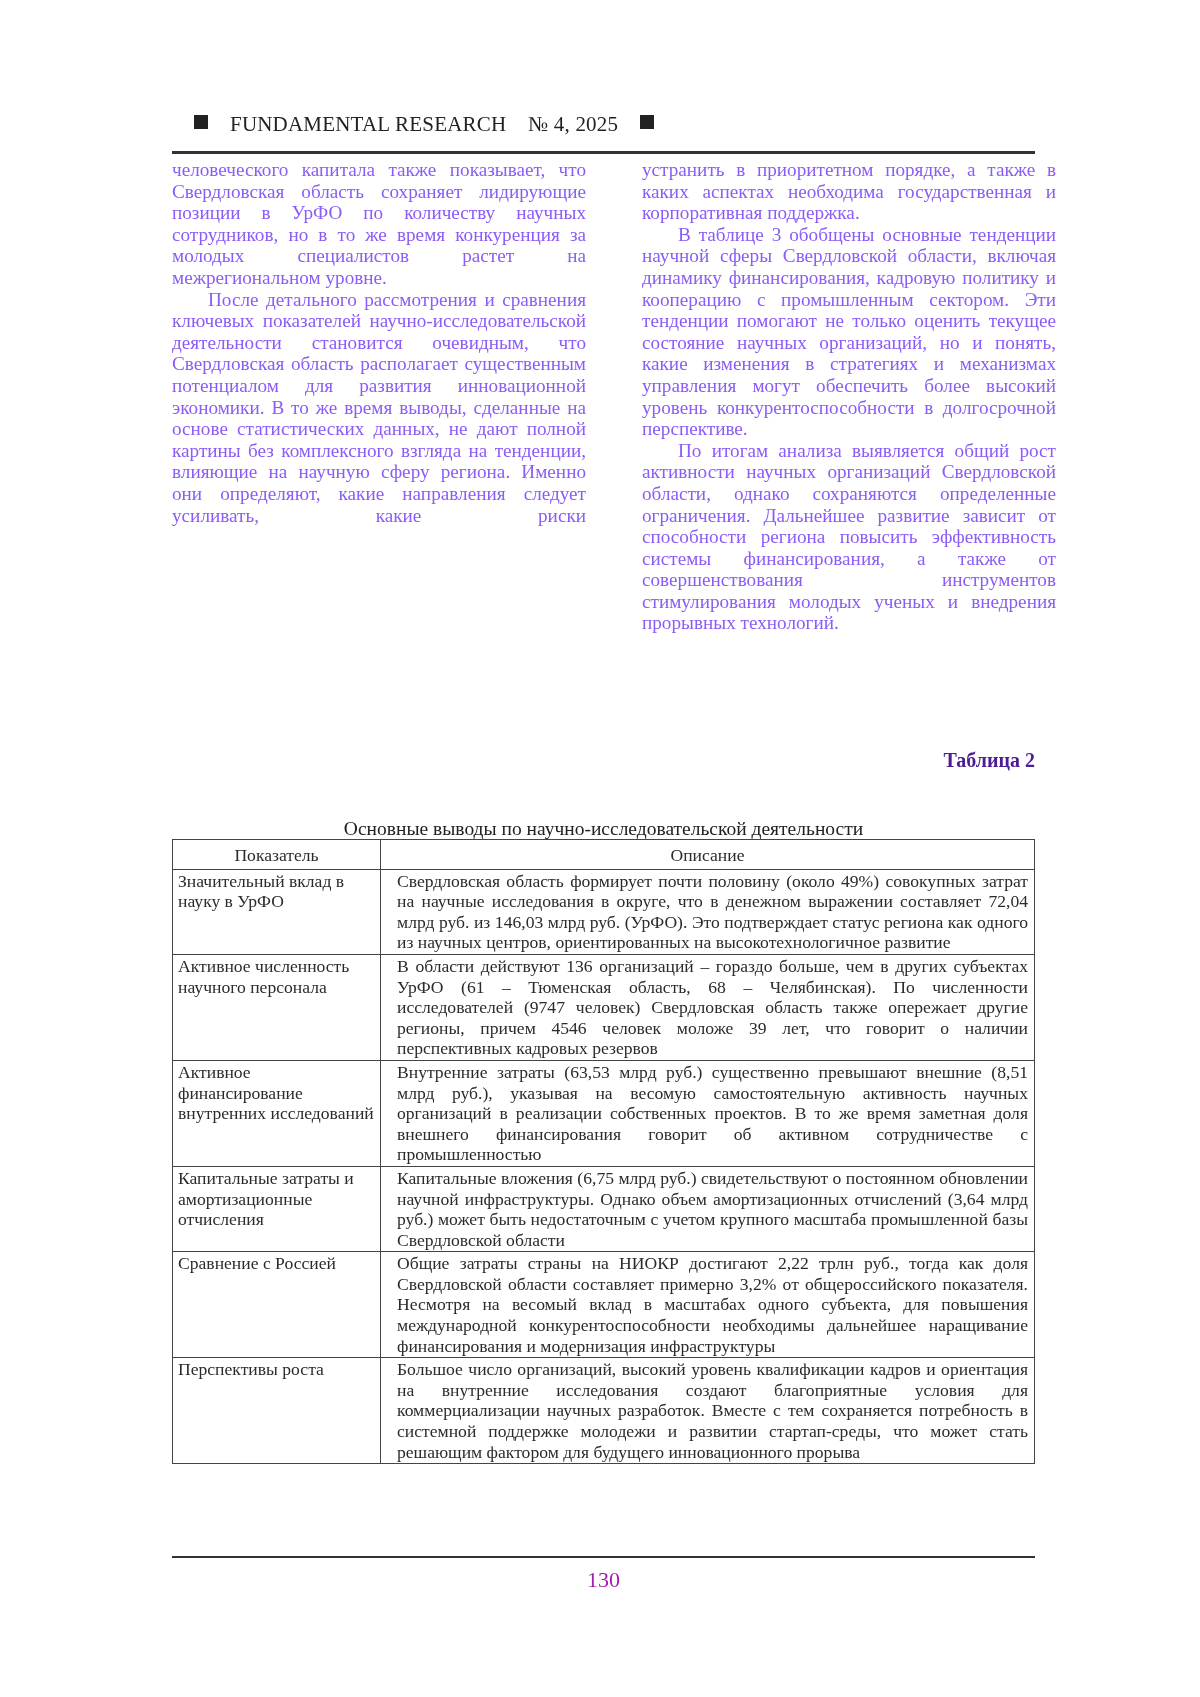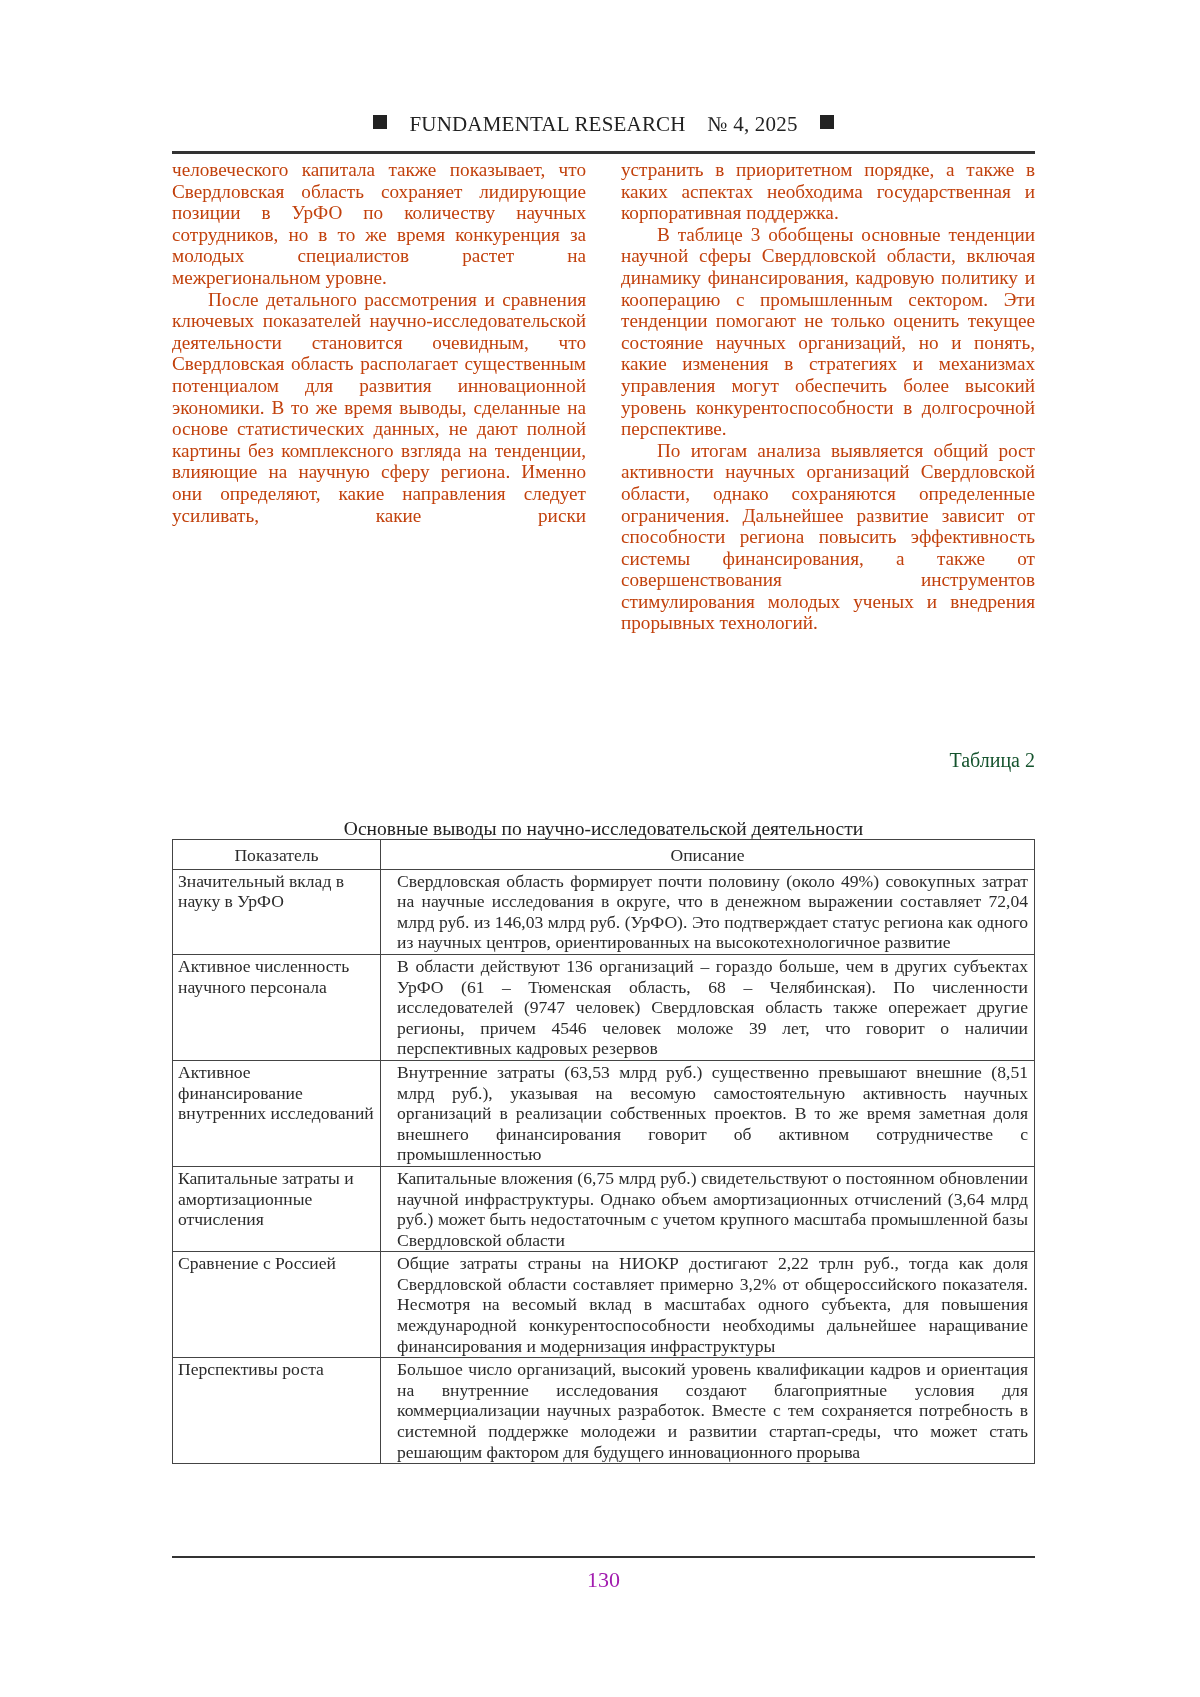--- a/index.html
+++ b/index.html
@@ -1,35 +1,35 @@
 <!DOCTYPE html>
 <html><head>
 <meta charset="utf-8">
 <style>
   html, body { margin: 0; padding: 0; background: #ffffff; }
   body { width: 1200px; height: 1697px; position: relative; color: #2b2b2b;
          font-family: "Liberation Serif", "DejaVu Serif", serif; }
   .page { position: absolute; left: 172px; top: 0; width: 863px; }
 
-  .running-head { position: absolute; top: 112px; left: 0; width: 863px; text-align: center;
+  .running-head { position: absolute; top: 112px; left: 0; width: 863px; text-align: left;
                   font-size: 21px; letter-spacing: 0.2px; color: #222; }
   .running-head .sq { display: inline-block; width: 14px; height: 14px; background: #222;
                       vertical-align: 2px; margin: 0 22px; }
   .rule-top { position: absolute; top: 151px; left: 0; width: 863px; height: 3px; background: #333; }
 
   .columns { position: absolute; top: 159px; left: 0; width: 863px; }
   .col { position: absolute; top: 0; width: 414px; font-size: 19.2px; line-height: 21.6px;
-         text-align: justify; color: #c2410c; }
+         text-align: justify; color: #8b5cf6; }
   .col.left { left: 0; }
-  .col.right { left: 449px; }
+  .col.right { left: 470px; }
   .col p { margin: 0; }
   .col p.indent { text-indent: 36px; }
   .col p.last { text-align-last: justify; }
 
-  .table-label { position: absolute; top: 749px; right: 0; font-weight: normal; font-size: 20px; color: #14532d; }
+  .table-label { position: absolute; top: 749px; right: 0; font-weight: bold; font-size: 20px; color: #4c1d95; }
   .table-caption { position: absolute; top: 818px; left: 0; width: 863px; text-align: center;
                    font-size: 19.5px; line-height: 22px; color: #222; }
 
   table.data { position: absolute; top: 839px; left: 0; width: 863px; border-collapse: collapse;
                font-size: 17.6px; line-height: 20.6px; color: #2b2b2b; border: 1.5px solid #444; }
   table.data th, table.data td { border: 1.5px solid #444; vertical-align: top; padding: 1px 6px 1px 5px; }
   table.data th { font-weight: normal; text-align: center; padding: 5px 6px 3px; }
   table.data td.c1 { width: 196px; text-align: left; }
   table.data td.c2 { text-align: justify; padding-left: 16px; }
 

